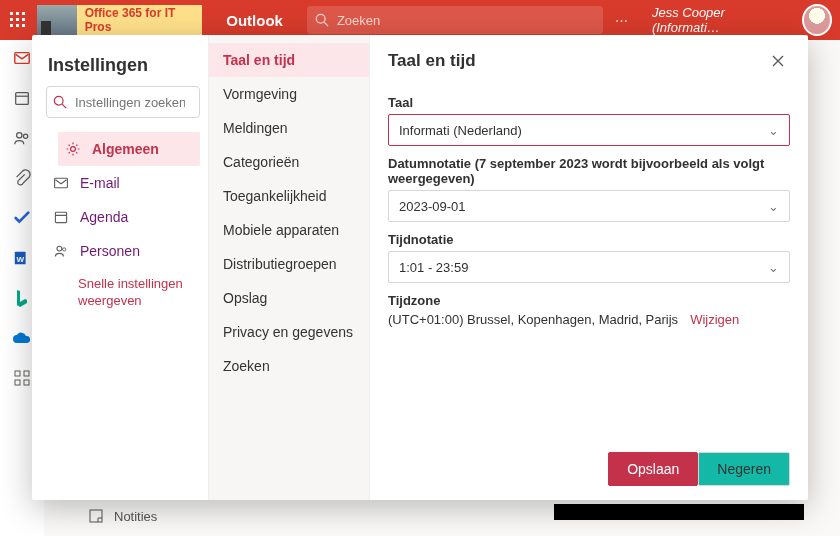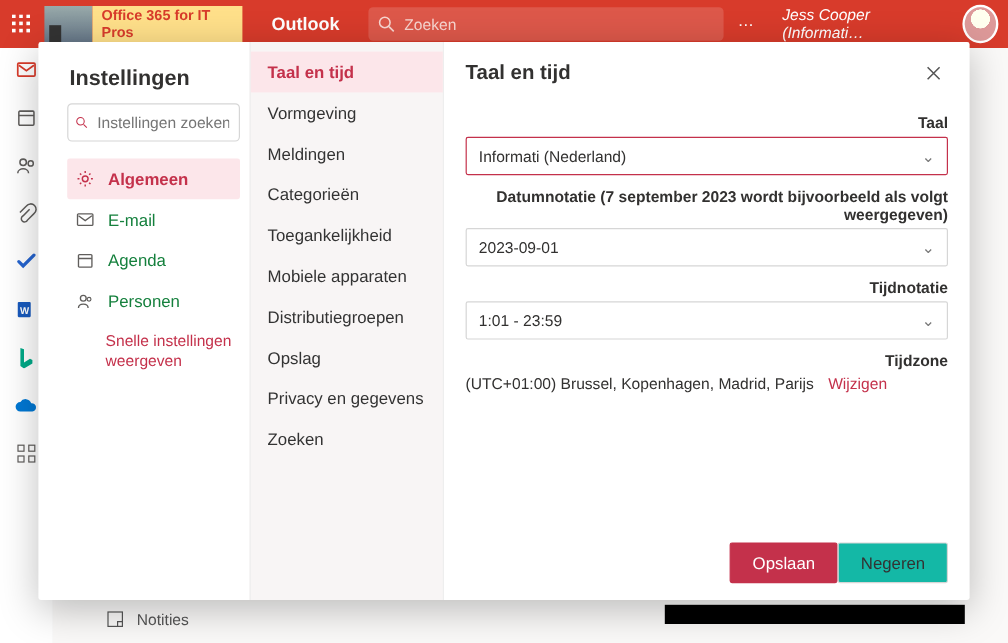--- a/index.html
+++ b/index.html
@@ -30,38 +30,38 @@
   
   .rail{position:absolute;top:40px;left:0;width:44px;bottom:0;background:#fff;border-right:1px solid #eee;display:flex;flex-direction:column;align-items:center;padding-top:4px;gap:12px;}
   .rail .ico{width:44px;height:28px;display:flex;align-items:center;justify-content:center;color:#605e5c;}
   .rail .ico.active{color:var(--red);}
   
   .backdrop{position:absolute;top:40px;left:44px;right:0;bottom:0;background:var(--bg);}
   .backdrop .notes{position:absolute;bottom:12px;left:44px;display:flex;align-items:center;gap:10px;color:#555;}
   .backdrop .darkbox{position:absolute;bottom:16px;left:510px;width:250px;height:16px;background:#000;}
   
   .modal{position:absolute;top:35px;left:32px;right:32px;bottom:36px;background:#fff;box-shadow:0 8px 32px rgba(0,0,0,0.25);display:flex;border-radius:2px;overflow:hidden;}
-  .col1{width:176px;box-sizing:border-box;padding:16px 8px 0 24px;}
+  .col1{width:176px;box-sizing:border-box;padding:16px 8px 0 14px;}
   .settings-title{font-size:18px;font-weight:700;margin:4px 2px 10px;}
   .settings-search{display:flex;align-items:center;border:1px solid var(--border);border-radius:4px;height:30px;padding:0 6px;}
   .settings-search input{border:none;outline:none;font-size:13px;margin-left:6px;width:110px;}
   .cat-list{margin-top:14px;}
-  .cat-item{display:flex;align-items:center;height:34px;gap:10px;padding:0 6px;cursor:pointer;font-size:14px;color:#15803d;}
+  .cat-item{display:flex;align-items:center;height:34px;gap:10px;padding:0 6px;cursor:pointer;font-size:14px;color:#701a75;}
   .cat-item .ci{width:18px;display:flex;justify-content:center;color:#605e5c;}
-  .cat-item.active{background:var(--accent-light);color:var(--accent);font-weight:600;border-radius:2px;}
+  .cat-item.active{background:var(--accent-light);color:var(--accent);font-weight:600;border-radius:2px;margin-left:12px;}
   .cat-item.active .ci{color:var(--accent);}
   .quick-link{color:var(--accent);font-size:13px;margin:8px 0 0 32px;line-height:1.3;cursor:pointer;}
   .col2{width:160px;background:#f8f5f5;border-left:1px solid #eee;border-right:1px solid #eee;padding-top:8px;}
   .sub-item{padding:9px 14px;font-size:14px;color:#333;cursor:pointer;}
   .sub-item.active{background:var(--accent-light);color:var(--accent);font-weight:600;}
   .col3{flex:1;display:flex;flex-direction:column;}
   .col3-head{display:flex;align-items:center;padding:14px 18px 8px;}
   .col3-title{font-size:17px;font-weight:700;flex:1;}
   .close{width:24px;height:24px;display:flex;align-items:center;justify-content:center;color:#555;cursor:pointer;font-size:15px;}
-  .col3-body{padding:4px 18px;flex:1;overflow:auto;text-align:right;}
+  .col3-body{padding:4px 18px;flex:1;overflow:auto;}
   .fld-label{font-weight:600;font-size:13px;margin-top:10px;margin-bottom:4px;}
   .select{border:1px solid var(--border);border-radius:2px;height:30px;display:flex;align-items:center;padding:0 10px;justify-content:space-between;cursor:pointer;font-size:13px;background:#fff;}
   .select.accent{border:1px solid var(--accent);}
   .chev{color:#777;}
   .tz-row{display:flex;align-items:baseline;gap:12px;margin-top:4px;}
   .tz-change{color:var(--accent);cursor:pointer;}
   .col3-foot{display:flex;justify-content:flex-end;padding:14px 18px;}
   .btn{height:32px;border-radius:2px;padding:0 18px;font-size:14px;cursor:pointer;display:flex;align-items:center;}
   .btn.primary{background:var(--accent);color:#fff;border:1px solid var(--accent);}
   .btn.secondary{background:#14b8a6;border:1px solid var(--border);color:#333;}

